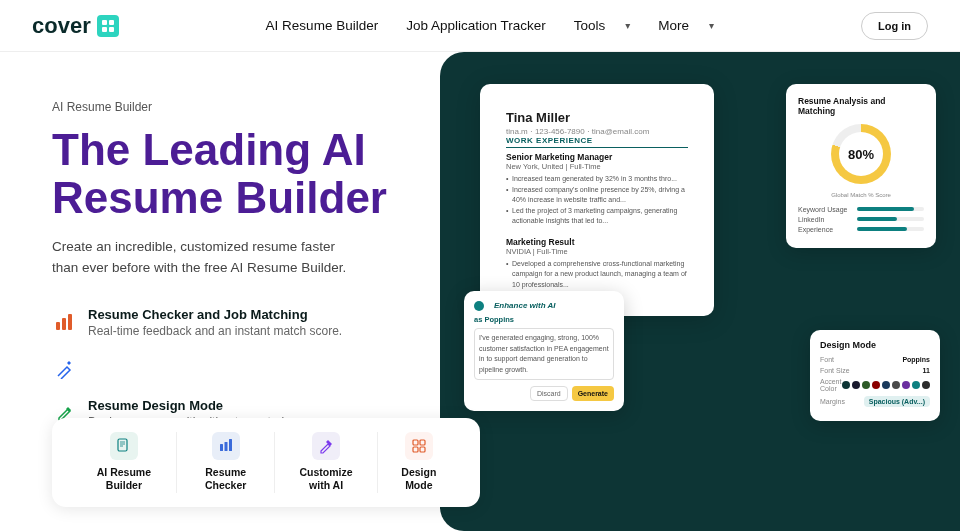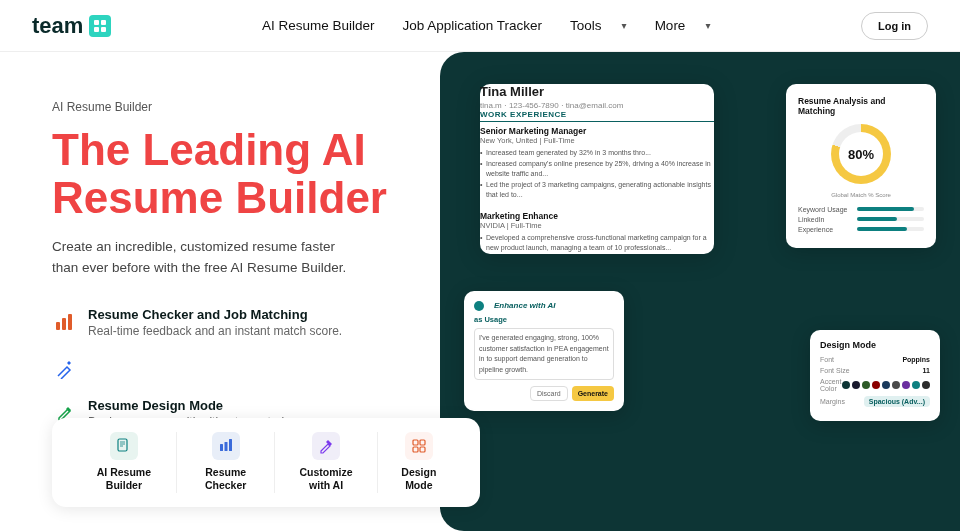--- a/index.html
+++ b/index.html
@@ -26,42 +26,42 @@
     .hero {
       display: flex; position: relative; height: 479px; overflow: hidden;
     }
     .hero-left {
       width: 480px; padding: 48px 0 0 52px; flex-shrink: 0; z-index: 2; position: relative;
     }
     .hero-right {
       flex: 1; background: #0d3535; position: relative; border-radius: 24px 0 0 24px; margin-left: -40px; overflow: hidden;
     }
     .eyebrow { font-size: 12px; color: #555; margin-bottom: 12px; font-weight: 500; }
-    .hero-title { font-size: 44px; font-weight: 900; color: #ef4444; line-height: 1.08; margin-bottom: 16px; max-width: 360px; }
+    .hero-title { font-size: 44px; font-weight: 900; color: #4c1d95; line-height: 1.08; margin-bottom: 16px; max-width: 360px; }
     .hero-subtitle { font-size: 13.5px; color: #444; line-height: 1.55; max-width: 310px; margin-bottom: 28px; }
     .feature-list { margin-bottom: 32px; }
     .feature-item { display: flex; align-items: flex-start; gap: 10px; margin-bottom: 16px; }
     .feature-icon { width: 26px; height: 26px; flex-shrink: 0; margin-top: 2px; display: flex; align-items: center; justify-content: center; }
     .feature-title { font-size: 13px; font-weight: 700; color: #0a1a1a; margin-bottom: 2px; }
     .feature-desc { font-size: 12px; color: #666; }
     .btn-cta { background: #f5c842; color: #111; font-weight: 700; font-size: 14px; padding: 13px 26px; border-radius: 24px; border: none; cursor: pointer; display: inline-block; }
 
     
     .bottom-features {
       position: absolute; bottom: 24px; left: 52px; display: flex; gap: 0; background: #fff; border-radius: 14px; padding: 14px 20px; box-shadow: 0 2px 16px rgba(0,0,0,0.1); z-index: 5;
     }
     .bottom-feat { display: flex; flex-direction: column; align-items: center; gap: 6px; padding: 0 16px; border-right: 1px solid #eee; min-width: 72px; }
     .bottom-feat:last-child { border-right: none; }
     .bottom-feat-icon { width: 28px; height: 28px; border-radius: 6px; display: flex; align-items: center; justify-content: center; }
     .bottom-feat-label { font-size: 10.5px; font-weight: 600; color: #111; text-align: center; line-height: 1.3; }
 
     
     .resume-card {
       position: absolute; top: 32px; left: 40px; width: 234px; background: #fff; border-radius: 10px;
-      padding: 0; box-shadow: 0 4px 24px rgba(0,0,0,0.18); font-size: 9px; color: #222;
+      padding: 26px; box-shadow: 0 4px 24px rgba(0,0,0,0.18); font-size: 9px; color: #222;
     }
     .resume-name { font-size: 13px; font-weight: 800; color: #1a1a1a; margin-bottom: 2px; }
     .resume-contact { font-size: 8px; color: #888; }
     .resume-section-title { font-size: 8px; font-weight: 800; color: #0a6060; border-bottom: 1px solid #0a6060; padding-bottom: 2px; margin-bottom: 4px; text-transform: uppercase; letter-spacing: 0.5px; }
     .resume-job-title { font-size: 8.5px; font-weight: 700; color: #111; }
     .resume-job-company { font-size: 7.5px; color: #666; margin-bottom: 3px; }
     .resume-bullet { font-size: 7px; color: #555; line-height: 1.5; padding-left: 6px; position: relative; }
     .resume-bullet::before { content: '•'; position: absolute; left: 0; }
 
     
@@ -103,21 +103,21 @@
     .design-value { font-size: 7px; color: #111; font-weight: 600; }
     .color-dots { display: flex; gap: 2px; }
     .color-dot { width: 8px; height: 8px; border-radius: 50%; }
     .design-select { background: #e0f0f0; color: #0a6060; font-size: 7px; border-radius: 4px; padding: 2px 5px; font-weight: 600; }
   </style>
 </head>
 <body>
 
 <nav>
   <div class="nav-logo">
-    <span class="logo-text">team</span>
+    <span class="logo-text">cover</span>
     <div class="logo-icon">
       <svg viewBox="0 0 14 14" fill="none">
           <rect x="1" y="1" width="5" height="5" rx="1" fill="white"></rect>
           <rect x="8" y="1" width="5" height="5" rx="1" fill="white"></rect>
           <rect x="1" y="8" width="5" height="5" rx="1" fill="white"></rect>
           <rect x="8" y="8" width="5" height="5" rx="1" fill="white"></rect>
         </svg>
     </div>
   </div>
   <div class="nav-links">
@@ -232,21 +232,21 @@
     <div class="resume-card">
       <div class="resume-name">Tina Miller</div>
       <div class="resume-contact">tina.m · 123-456-7890 · tina@email.com</div>
       <div class="resume-section-title">WORK EXPERIENCE</div>
       <div class="resume-job-title">Senior Marketing Manager</div>
       <div class="resume-job-company">New York, United | Full-Time</div>
       <div class="resume-bullet">Increased team generated by 32% in 3 months thro...</div>
       <div class="resume-bullet">Increased company's online presence by 25%, driving a 40% increase in website traffic and...</div>
       <div class="resume-bullet">Led the project of 3 marketing campaigns, generating actionable insights that led to...</div>
       <br>
-      <div class="resume-job-title">Marketing Enhance</div>
+      <div class="resume-job-title">Marketing Result</div>
       <div class="resume-job-company">NVIDIA | Full-Time</div>
       <div class="resume-bullet">Developed a comprehensive cross-functional marketing campaign for a new product launch, managing a team of 10 professionals...</div>
     </div>
 
     <div class="analysis-card">
       <div class="analysis-title">Resume Analysis and Matching</div>
       <div class="match-circle">
         <div class="match-inner">
           <span class="match-pct">80%</span>
         </div>
@@ -272,21 +272,21 @@
             </div>
         </div>
       </div>
     </div>
 
     <div class="enhance-card">
       <div class="enhance-ai-badge">
         <div class="ai-dot"></div>
         <span style="font-size:8px;font-weight:700;color:#0a6060;">Enhance with AI</span>
       </div>
-      <div style="font-size:7.5px;font-weight:700;color:#0a6060;margin-bottom:4px;">as Usage</div>
+      <div style="font-size:7.5px;font-weight:700;color:#0a6060;margin-bottom:4px;">as Poppins</div>
       <div class="enhance-text">I've generated engaging, strong, 100% customer satisfaction in PEA engagement in to support demand generation to pipeline growth.</div>
       <div class="enhance-actions">
         <button class="btn-discard">Discard</button>
         <button class="btn-generate">Generate</button>
       </div>
     </div>
 
     <div class="design-card">
       <div class="design-title">Design Mode</div>
       <div class="design-row">

